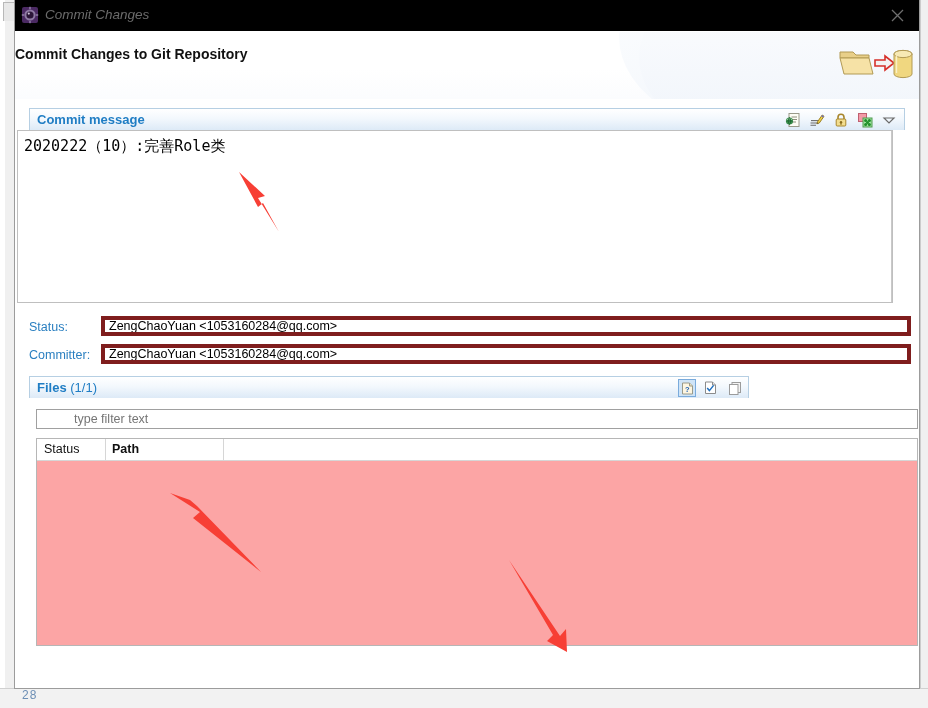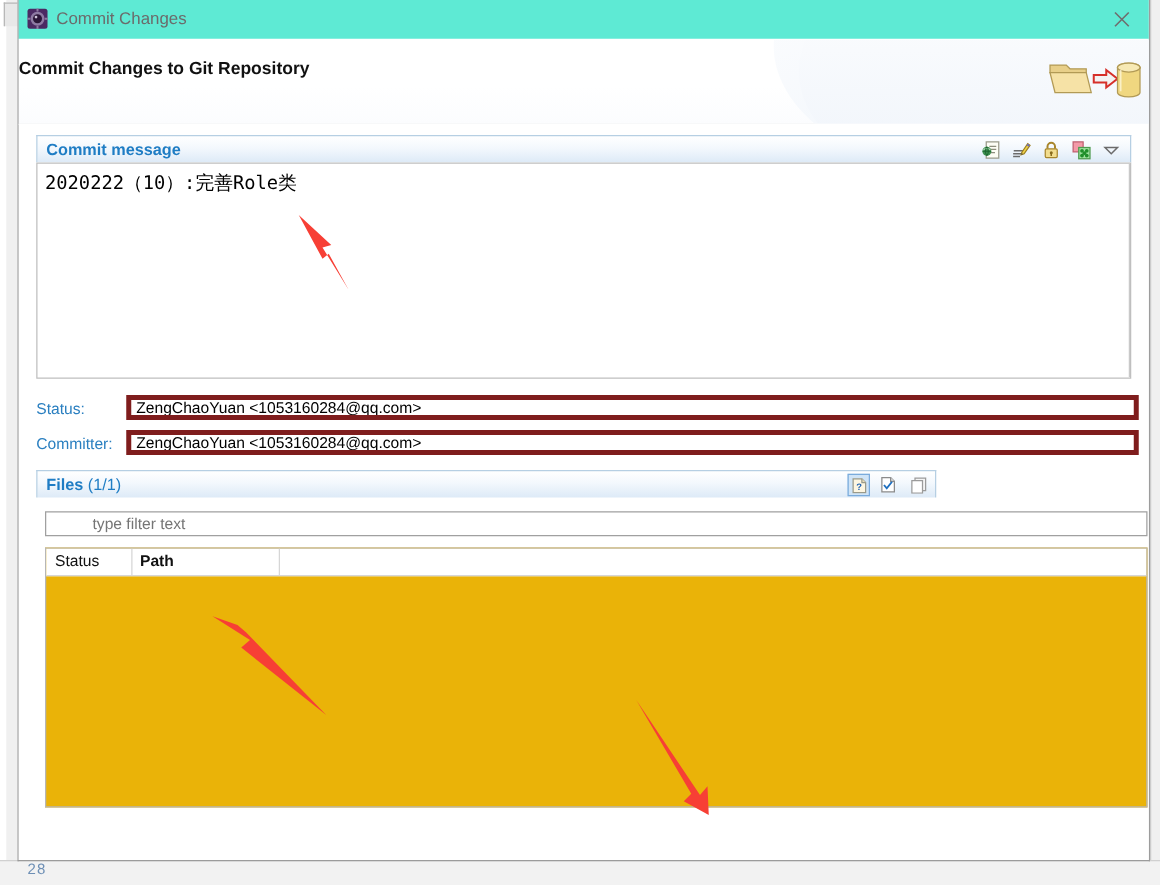--- a/index.html
+++ b/index.html
@@ -46,22 +46,23 @@
 
   
   .dialog {
     position: absolute; left: 14px; top: 0; width: 906px; height: 689px;
     background: #ffffff;
     border: 1px solid #9c9c9c;
     border-top: none;
     box-sizing: border-box;
   }
   .titlebar {
-    position: relative; height: 31px; background: #5eead4;
+    position: relative; height: 31px; background: #000000;
     border-bottom: 1px solid #ffffff;
+    font-style: italic;
   }
   .title-icon {
     position: absolute; left: 6px; top: 6px; width: 18px; height: 18px;
   }
   .title-text {
     position: absolute; left: 30px; top: 7px;
     font-size: 13.5px; color: #6b6b6b;
   }
   .close-btn {
     position: absolute; right: 0px; top: 0px; width: 44px; height: 30px;
@@ -130,21 +131,21 @@
     width: 18px; height: 18px;
     display: flex; align-items: center; justify-content: center;
   }
   .tool-btn.framed {
     border: 1px solid #7aabdc; background: #cfe4f7;
     box-sizing: border-box;
   }
 
   
   .msg-box {
-    position: absolute; left: 14px; top: 132px;
+    position: absolute; left: 2px; top: 132px;
     width: 876px; height: 173px;
     border: 1px solid #bfbfbf;
     background: #ffffff;
     box-sizing: border-box;
     overflow: hidden;
   }
   .msg-guide {
     position: absolute; left: 873px; top: 0; width: 1px; height: 100%;
     background: #c9c9c9;
   }
@@ -178,21 +179,21 @@
   .filter-box {
     position: absolute; left: 21px; top: 409px; width: 882px; height: 20px;
     border: 1px solid #a0a0a0; background: #ffffff; box-sizing: border-box;
     font-size: 12.5px; color: #7c7c7c; padding-left: 4px; line-height: 18px;
     font-family: "Liberation Sans", sans-serif; outline: none;
   }
 
   
   .table-box {
     position: absolute; left: 21px; top: 438px; width: 882px; height: 208px;
-    border: 1px solid #b6b6b6; background: #eab308; box-sizing: border-box;
+    border: 1px solid #b6b6b6; background: #fca5a5; box-sizing: border-box;
   }
   .tbl-head {
     position: relative; height: 21px; background: #ffffff;
     border-bottom: 1px solid #d6d6d6;
   }
   .th {
     position: absolute; top: 3px;
     font-size: 12.5px; color: #111111;
   }
   .th-sep {

